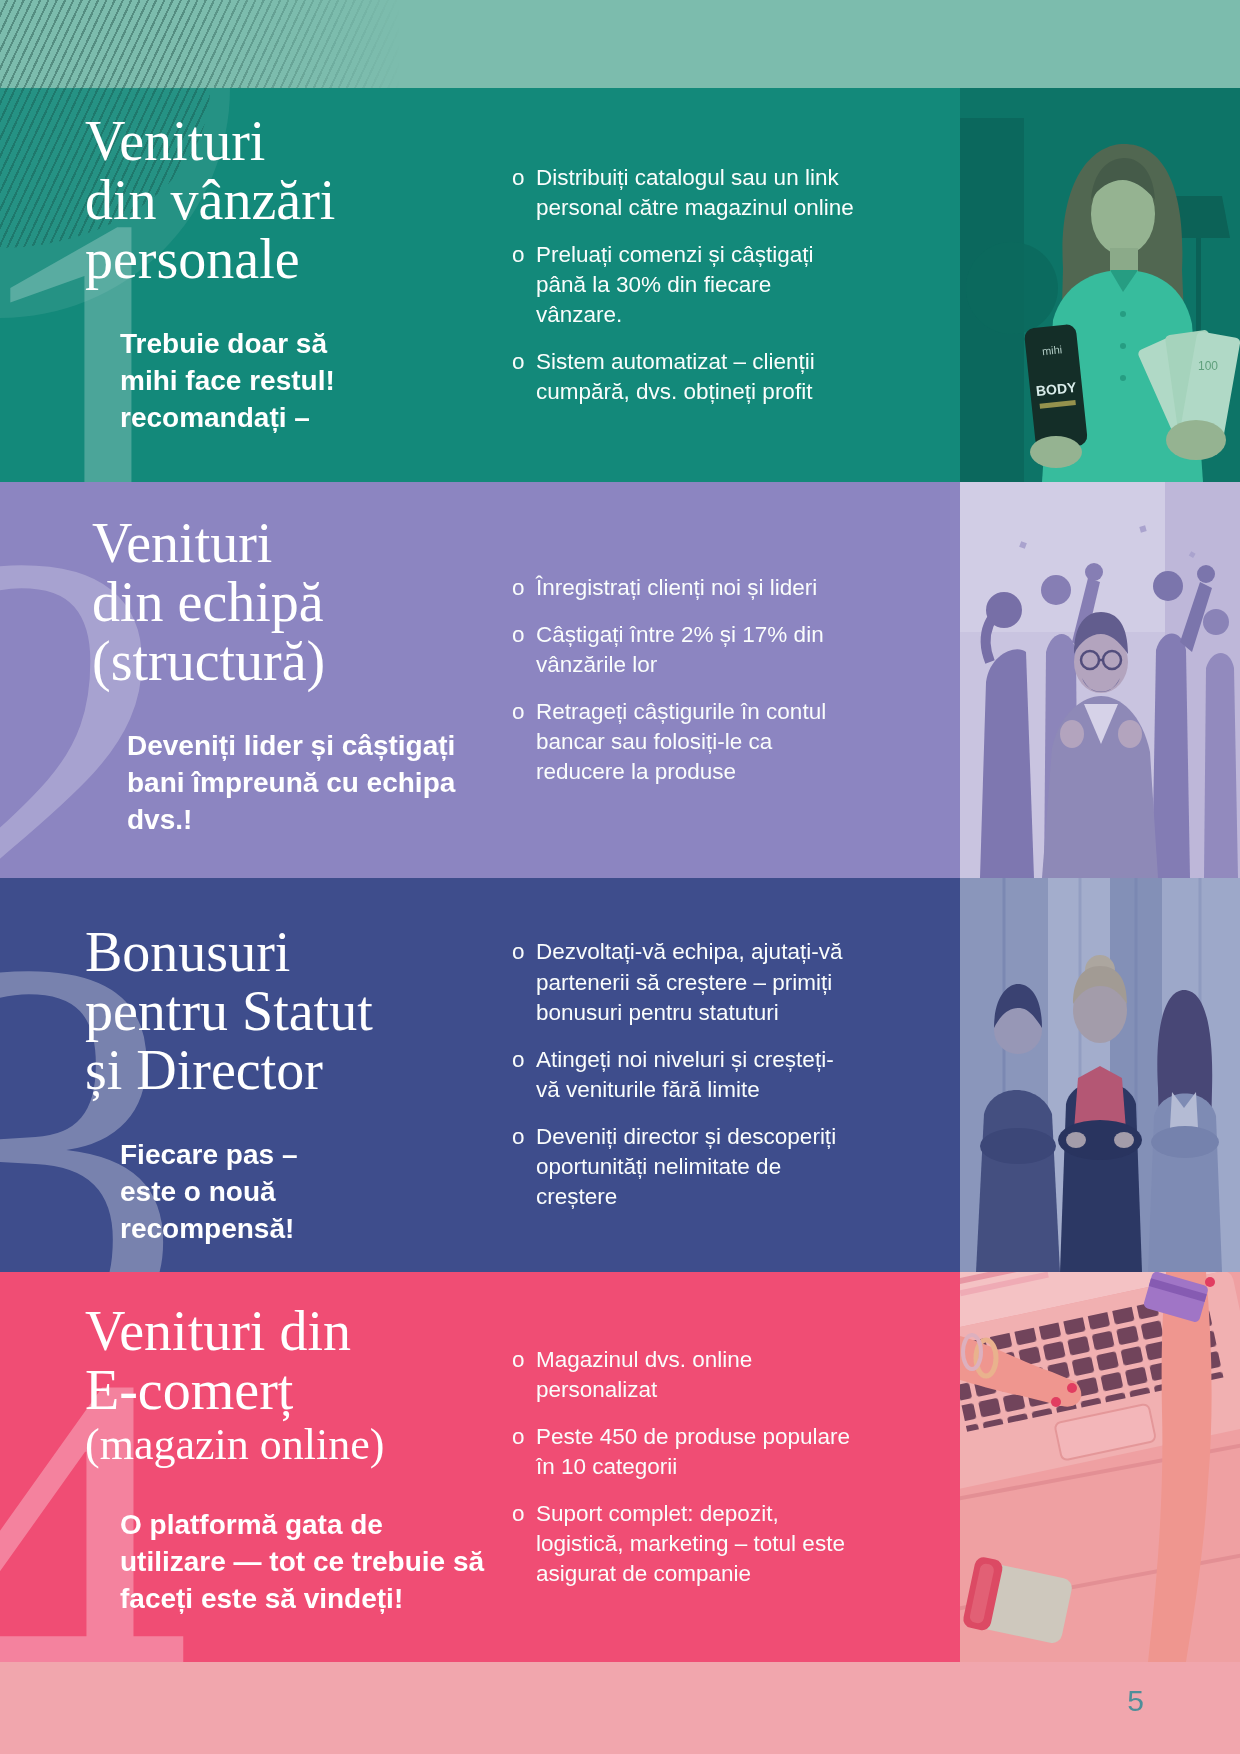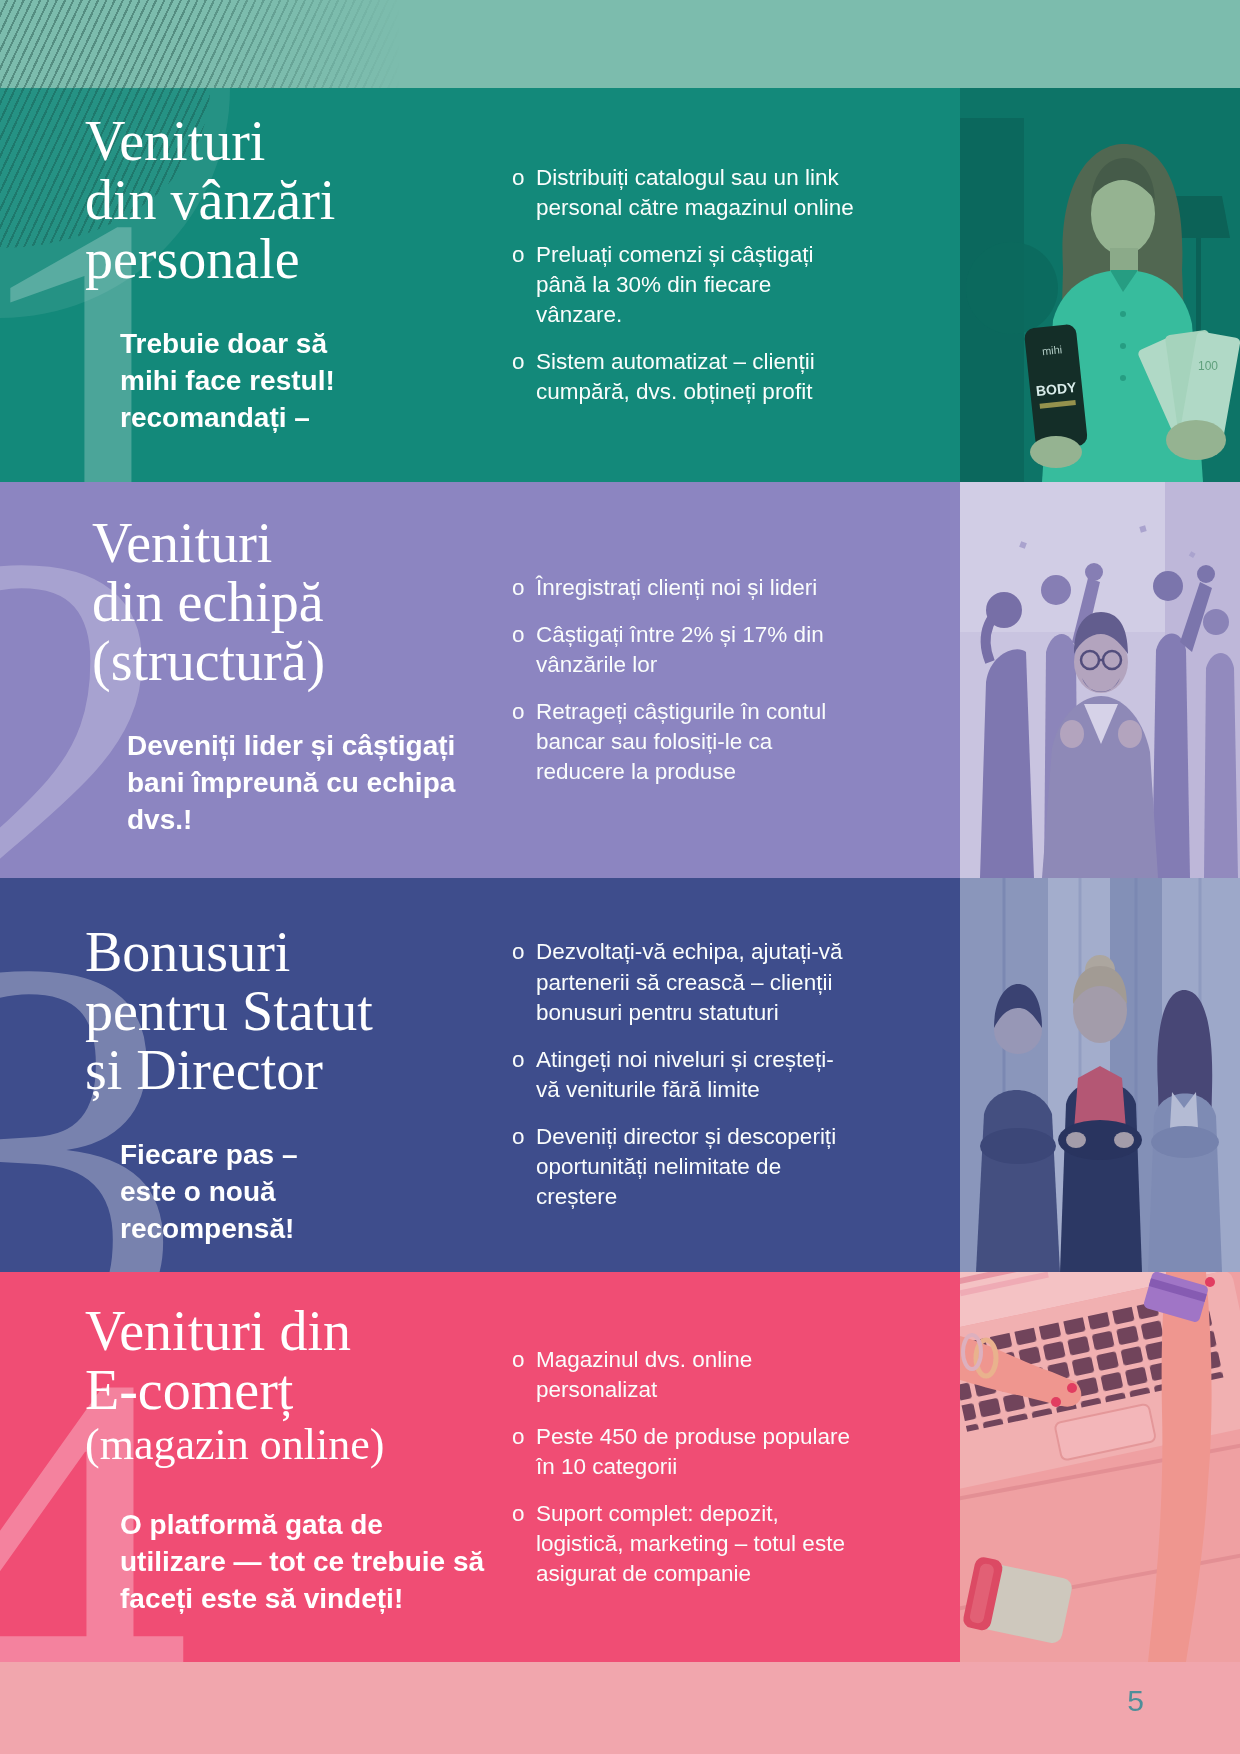--- a/index.html
+++ b/index.html
@@ -209,21 +209,21 @@
       </h1>
       <p class="subtitle">
         <span>Fiecare pas –</span>
         <span>este o nouă</span>
         <span>recompensă!</span>
       </p>
     </div>
     <ul class="bullets">
       <li class="bullet">
           <span class="bm">o</span>
-          <span class="bt">Dezvoltați-vă echipa, ajutați-vă partenerii să crească – clienții bonusuri pentru statuturi</span>
+          <span class="bt">Dezvoltați-vă echipa, ajutați-vă partenerii să creștere – primiți bonusuri pentru statuturi</span>
         </li>
       <li class="bullet">
           <span class="bm">o</span>
           <span class="bt">Atingeți noi niveluri și creșteți-vă veniturile fără limite</span>
         </li>
       <li class="bullet">
           <span class="bm">o</span>
           <span class="bt">Deveniți director și descoperiți oportunități nelimitate de creștere</span>
         </li>
     </ul>

